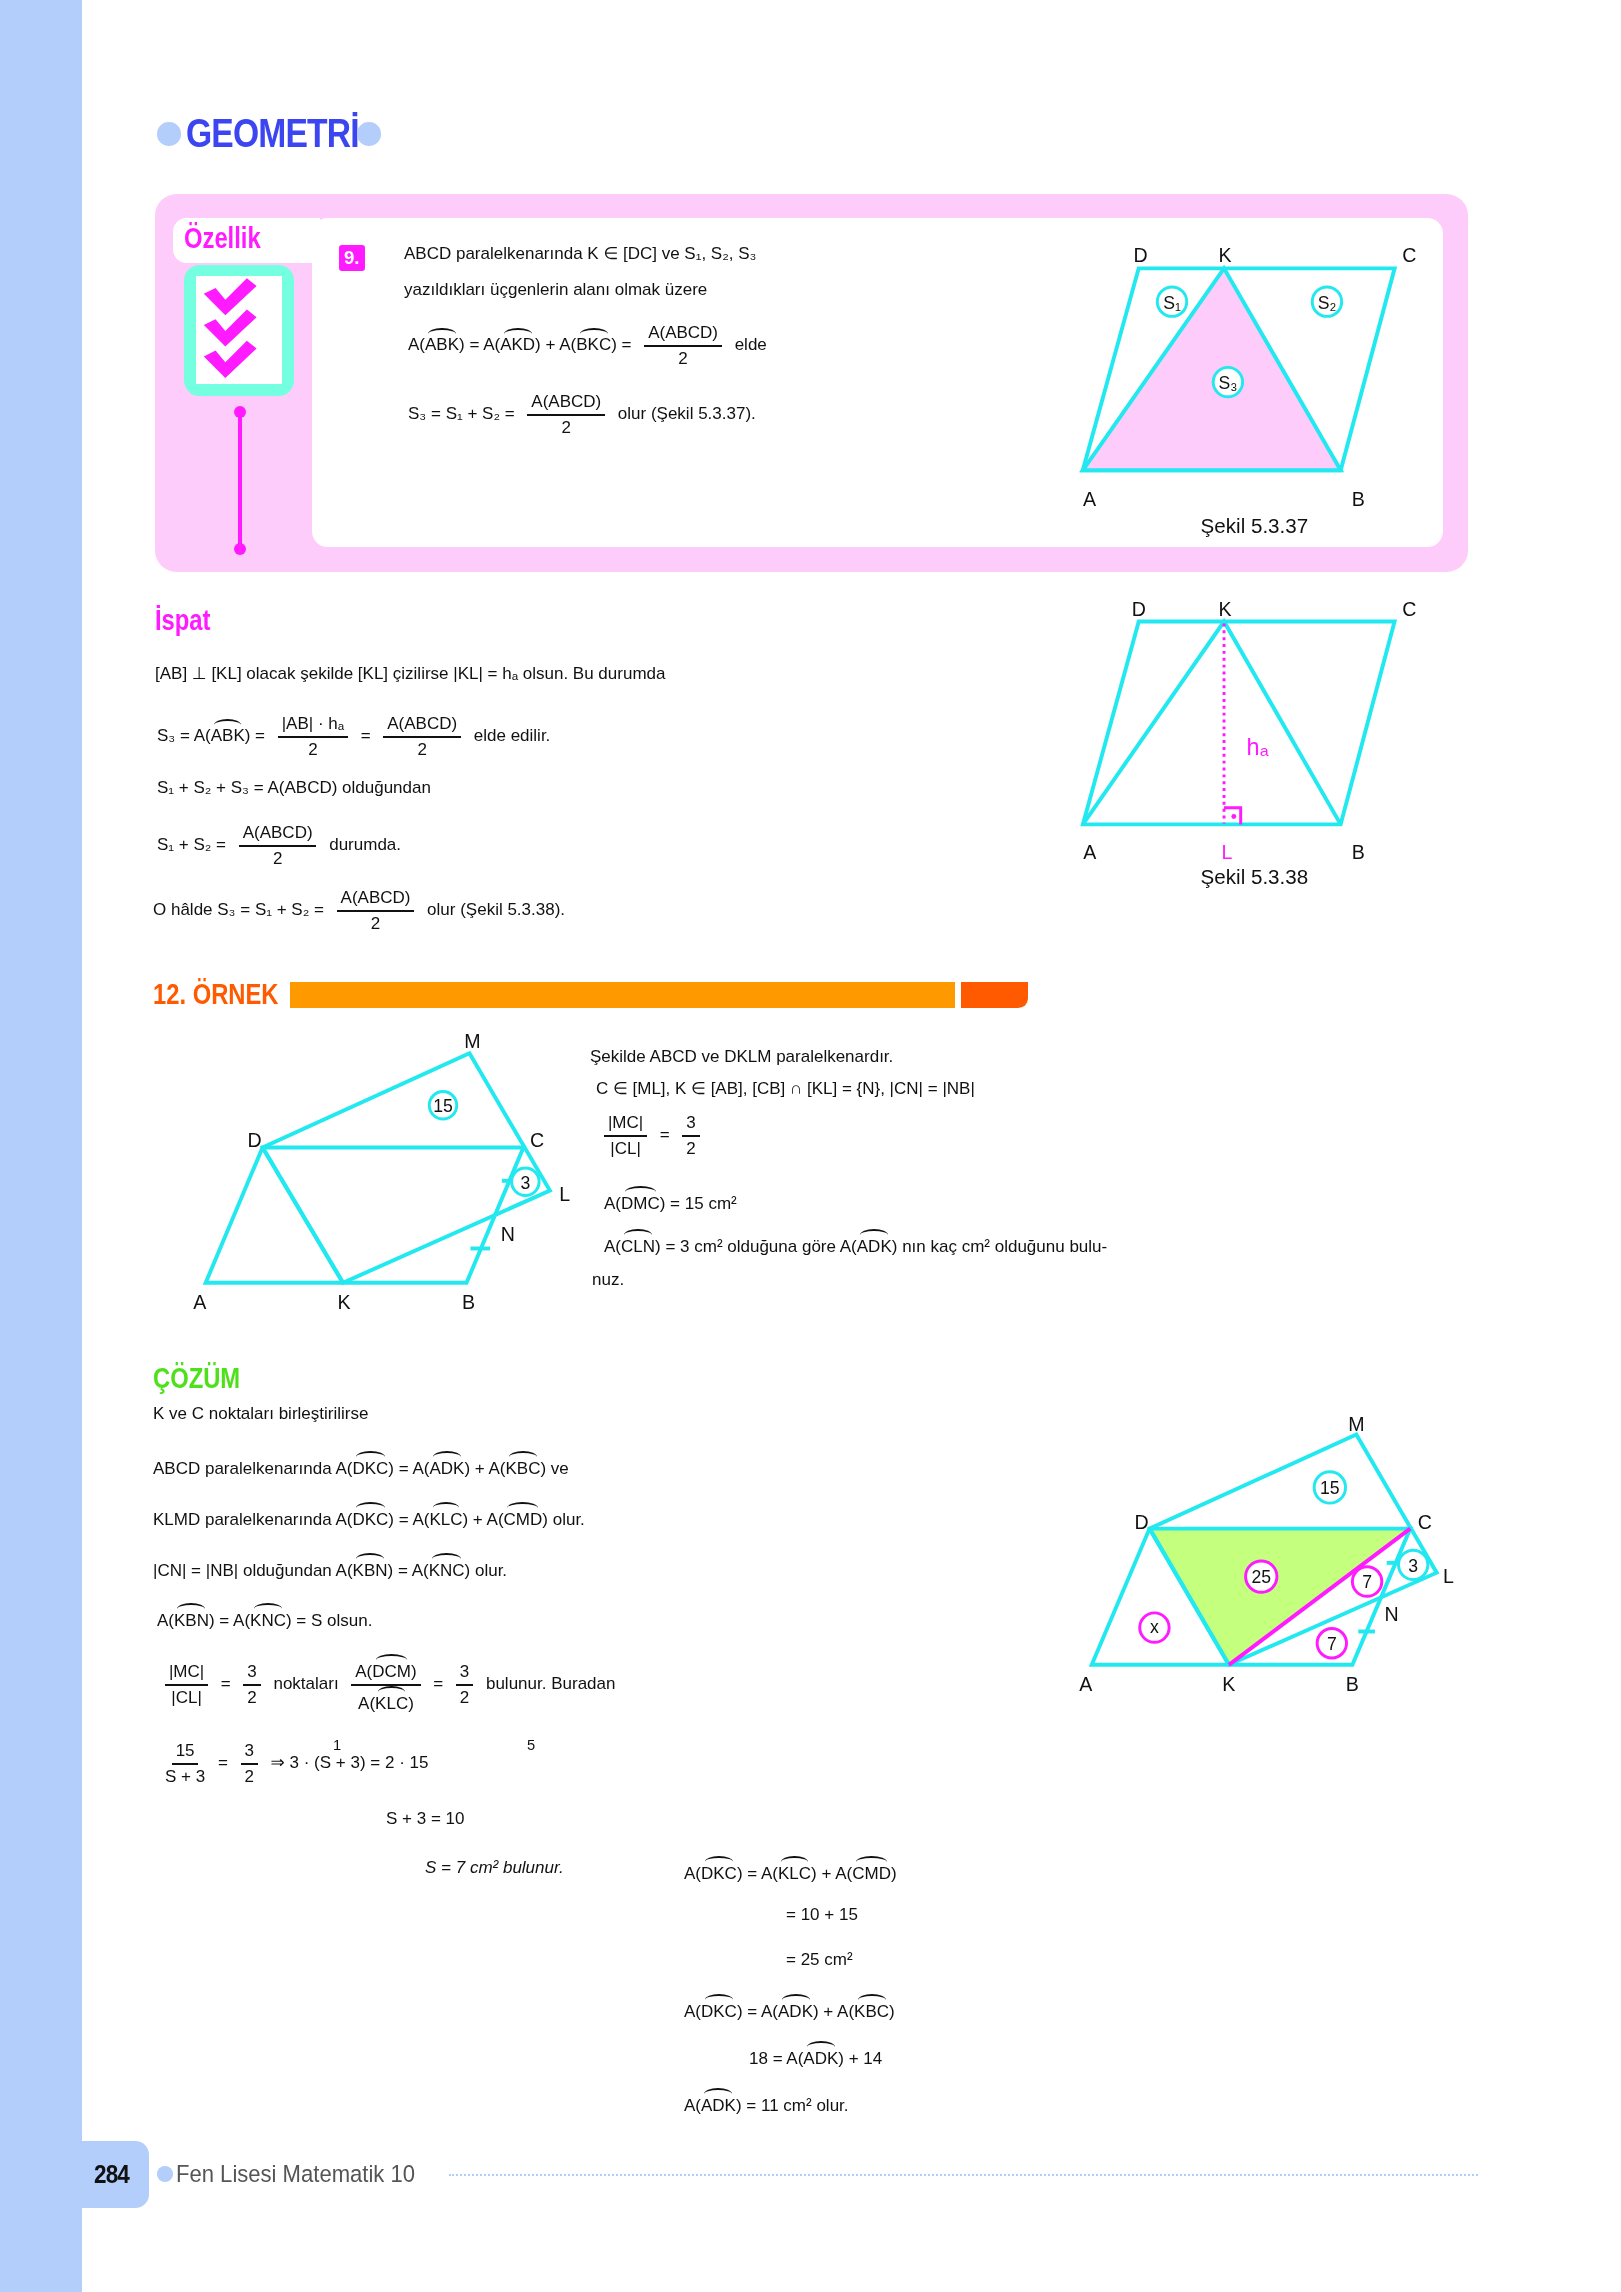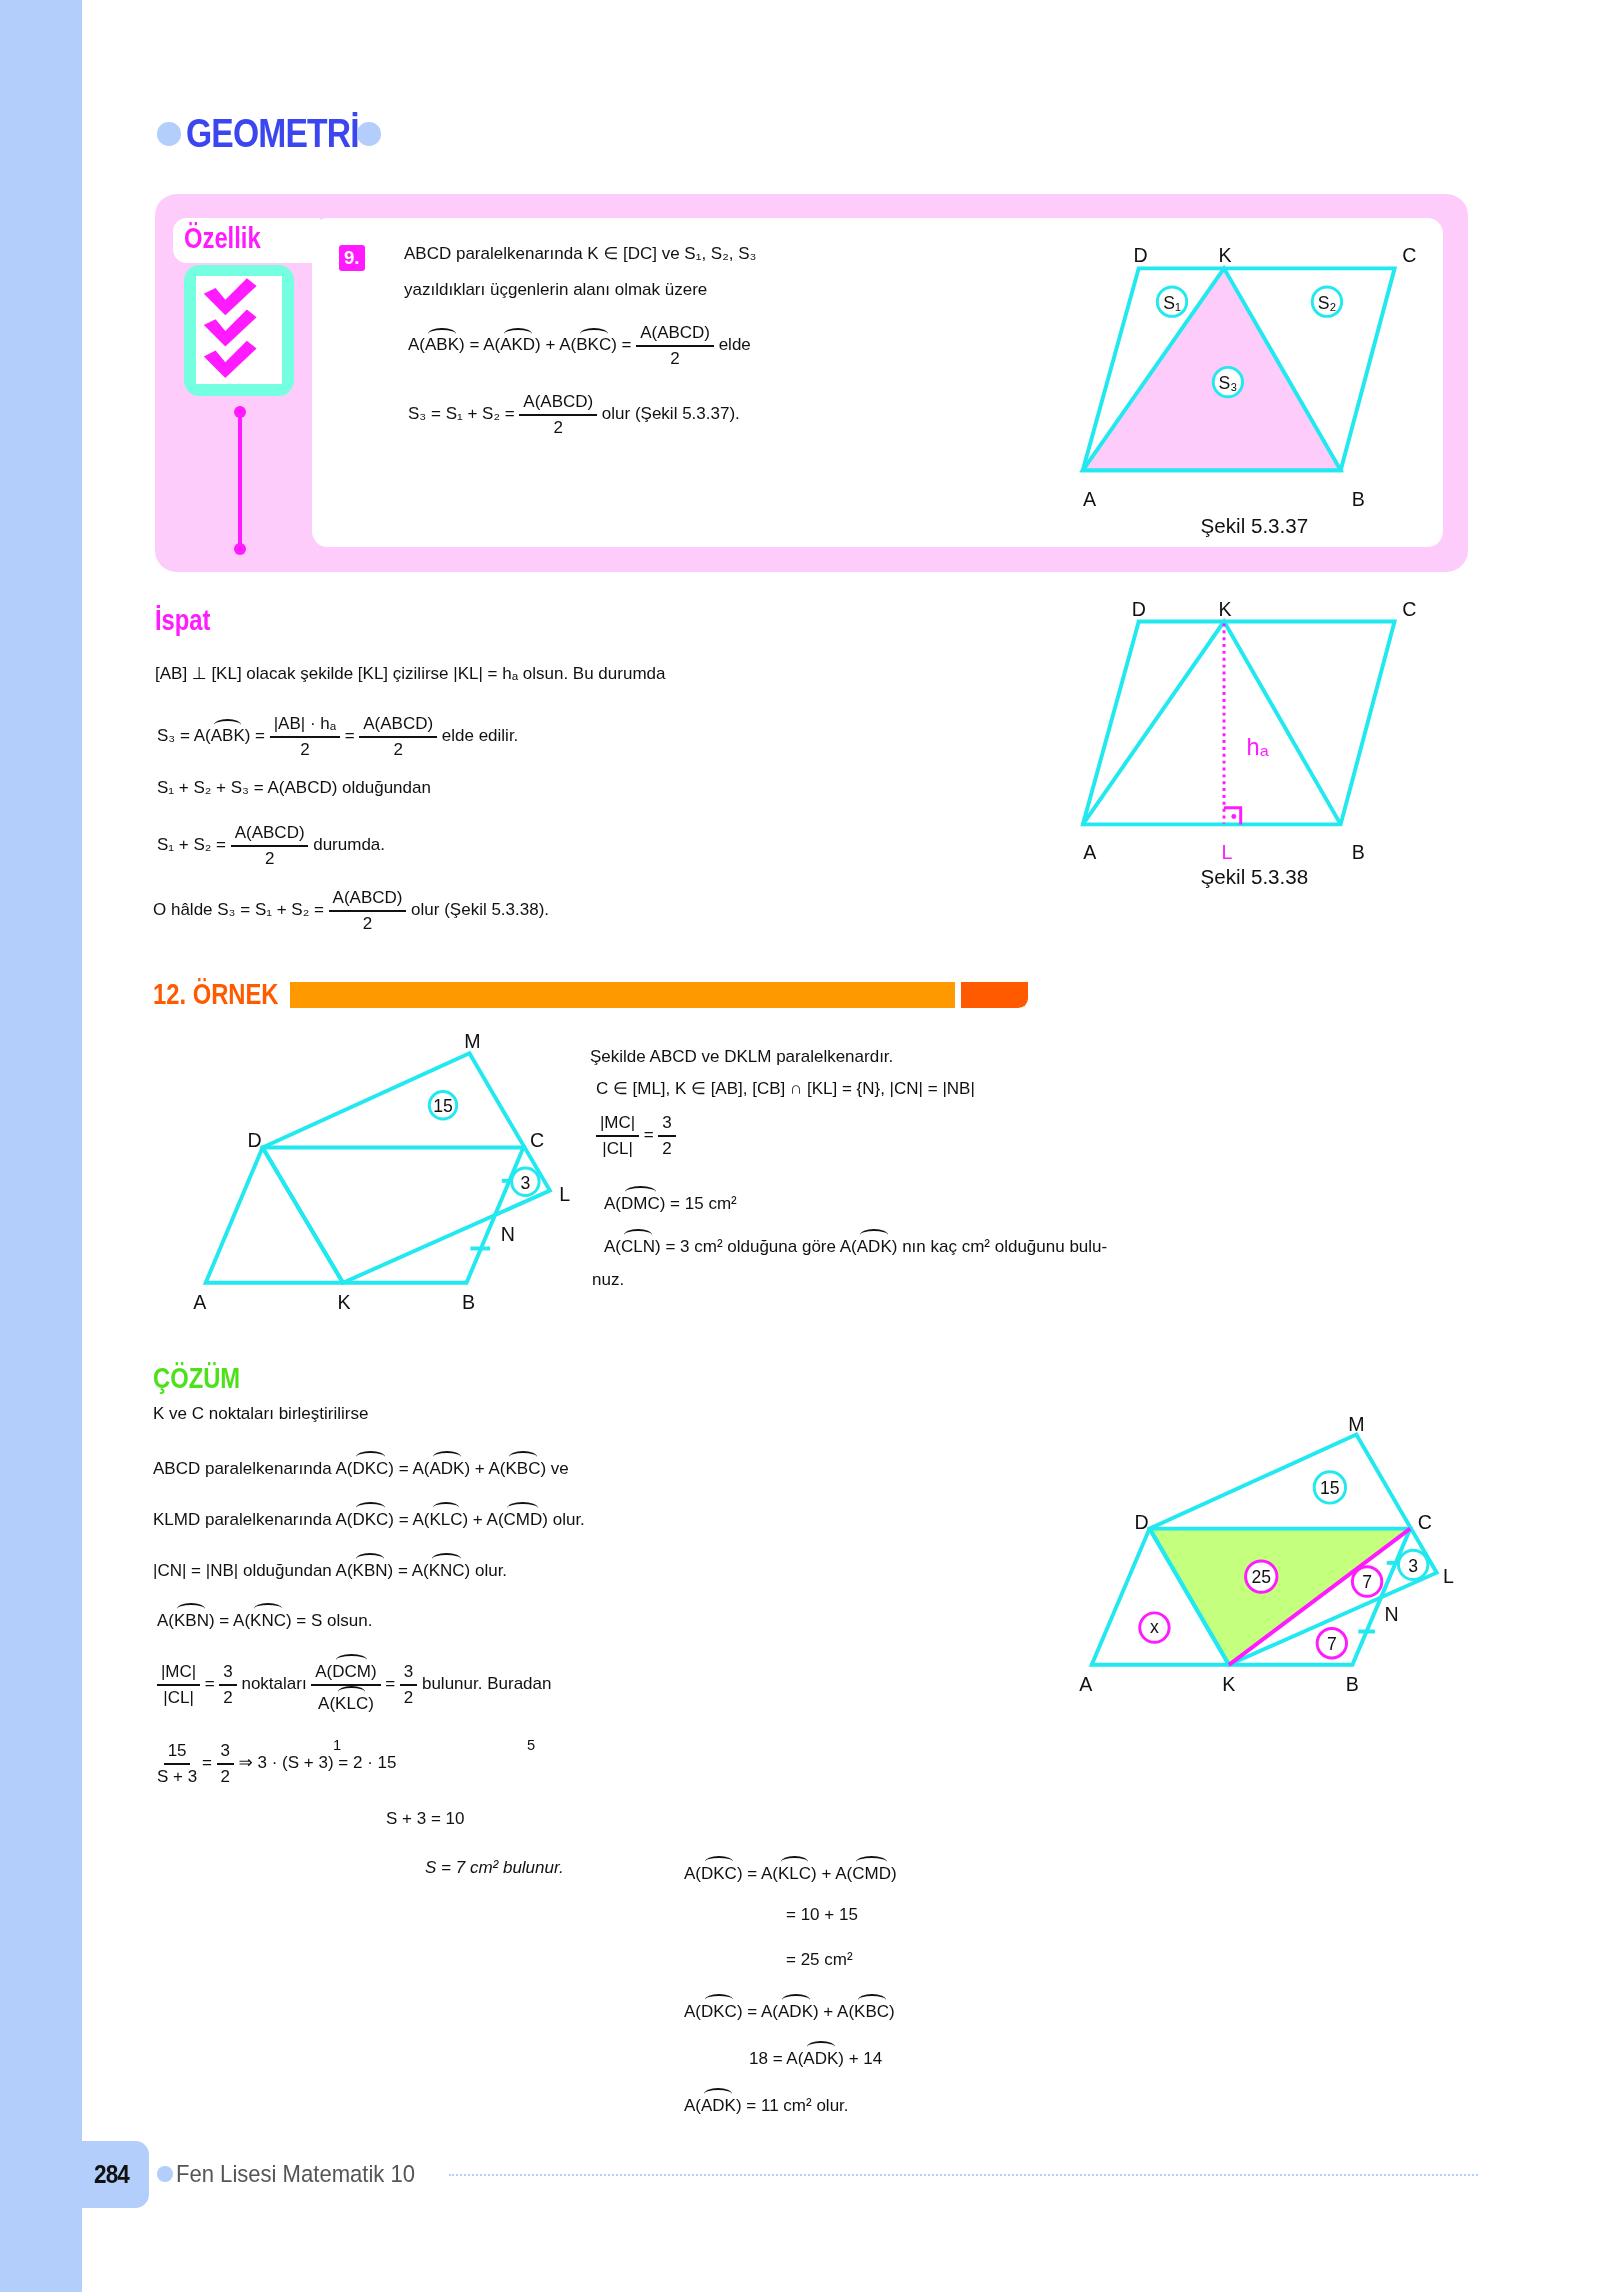--- a/index.html
+++ b/index.html
@@ -20,21 +20,21 @@
   .ozellik-tab { position: absolute; left: 173px; top: 218px; width: 147px; height: 45px; background: #ffffff; border-radius: 13.7px 0 0 13.7px; }
   .ozellik-label { position: absolute; left: 184px; top: 222px; font-size: 29px; font-weight: bold; color: #ff1aff; transform: scaleX(0.82); transform-origin: left; }
   .check-box { position: absolute; left: 184px; top: 265px; width: 110px; height: 131px; background: #74ffe0; border-radius: 15.7px; }
   .check-inner { position: absolute; left: 196px; top: 276px; width: 86px; height: 108px; background: #fff; }
   .timeline { position: absolute; left: 238px; top: 410px; width: 3.9px; height: 139px; background: #ff1aff; }
   .tl-dot { position: absolute; width: 11.8px; height: 11.8px; border-radius: 50%; background: #ff1aff; }
 
   .num-badge { position: absolute; left: 339px; top: 245px; width: 25.5px; height: 25.5px; background: #ff1aff; color: #fff; font-weight: bold; font-size: 18.6px; text-align: center; line-height: 25.5px; border-radius: 2.9px; }
 
   .txt { position: absolute; font-size: 17px; white-space: nowrap; color: #111; }
-  .frac { display: inline-flex; flex-direction: column; align-items: center; vertical-align: middle; margin: 0 0; }
+  .frac { display: inline-flex; flex-direction: column; align-items: center; vertical-align: middle; margin: 0 8px; }
   .frac .n { padding: 0 3.9px 2px; border-bottom: 2px solid #111; }
   .frac .d { padding-top: 2px; }
   .arc { display: inline-block; position: relative; padding-top: 5.9px; }
   .arc::before { content: ""; position: absolute; left: 10%; right: 10%; top: -2px; height: 9.8px; border-top: 2px solid #111; border-radius: 50% 50% 0 0; }
 
   .section-head { position: absolute; font-size: 29px; font-weight: bold; transform: scaleX(0.82); transform-origin: left; }
   .ornek-bar { position: absolute; left: 290px; top: 982px; width: 665px; height: 25.5px; background: #ff9900; }
   .ornek-end { position: absolute; left: 961px; top: 982px; width: 67px; height: 25.5px; background: #ff5a00; border-radius: 0 0 9.8px 0; }
 
   svg.fig { position: absolute; overflow: visible; }

